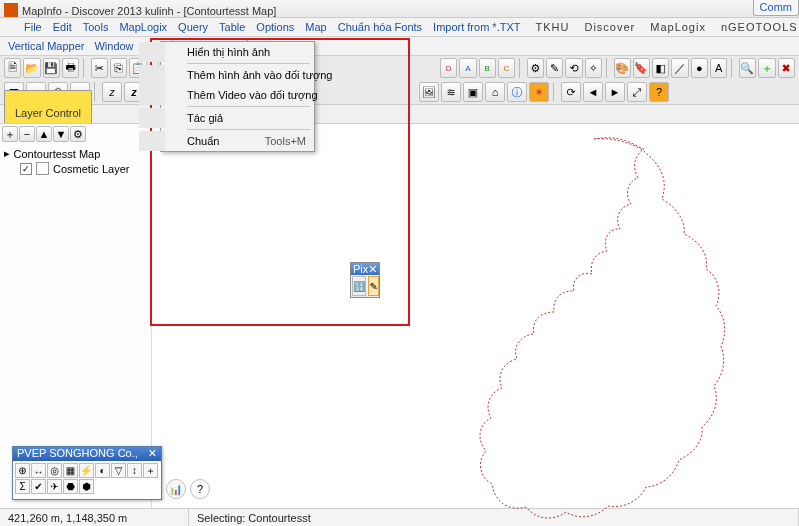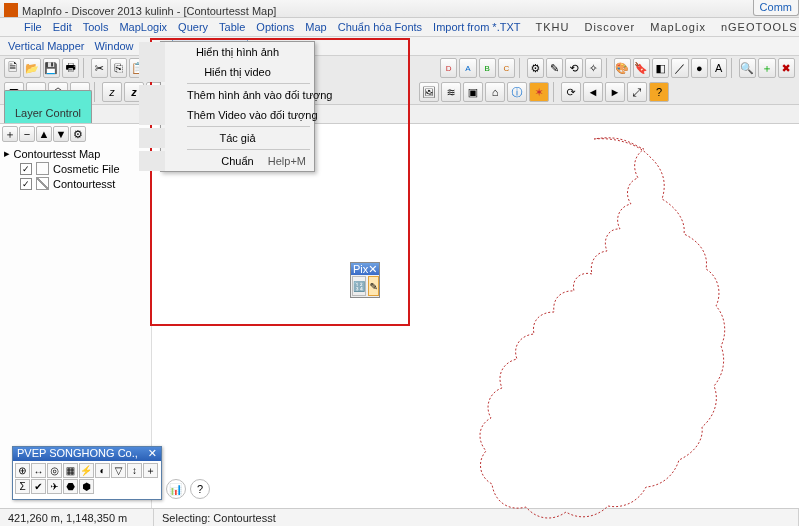--- a/index.html
+++ b/index.html
@@ -12,37 +12,37 @@
 .menubar span{color:#1b4fa8;padding:1px 4px;cursor:default;white-space:nowrap;}
 .menubar .extra{color:#3b3b3b;letter-spacing:1px;margin-left:4px;}
 .menubar2{display:flex;gap:2px;padding:2px 4px;background:#f3f3f3;border-bottom:1px solid #d0d0d0;}
 .menubar2 span{color:#1b4fa8;padding:1px 4px;cursor:default;}
 .menubar2 .active{border:1px solid #7da2ce;background:#e3ecf7;padding:0 4px;}
 .toolbars{background:#eaeaea;border-bottom:1px solid #ccc;}
 .tb-row{display:flex;align-items:center;gap:2px;padding:2px 4px;}
 .tb-btn{width:20px;height:20px;border:1px solid #bbb;background:linear-gradient(#fdfdfd,#e6e6e6);border-radius:2px;display:inline-flex;align-items:center;justify-content:center;font-size:11px;}
 .tb-sep{width:4px;height:20px;border-left:1px solid #bbb;margin:0 2px;}
 .tabstrip{height:19px;background:#f0f0f0;border-bottom:1px solid #ccc;display:flex;align-items:end;padding-left:4px;}
-.tab{border:1px solid #999;border-bottom:none;background:#5eead4;height:17px;padding:16px 10px;border-radius:2px 2px 0 0;color:#333;}
+.tab{border:1px solid #999;border-bottom:none;background:#fde047;height:17px;padding:16px 10px;border-radius:2px 2px 0 0;color:#333;}
 .content{flex:1;display:flex;position:relative;background:#fff;}
 .sidebar{width:152px;border-right:1px solid #ddd;background:#fdfdfd;padding:2px 2px;}
 .sb-tools{display:flex;gap:1px;margin-bottom:4px;}
 .sb-tools .tb-btn{width:16px;height:16px;}
 .sb-tree .node{display:flex;align-items:center;gap:4px;padding:1px 2px;}
 .sb-tree .node b{font-weight:normal;}
 .chk{width:12px;height:12px;border:1px solid #888;display:inline-block;background:#fff;}
 .chk.on::after{content:"✓";font-size:9px;position:relative;top:-2px;left:1px;}
 .lay-ico{width:13px;height:13px;display:inline-block;border:1px solid #999;}
 .sidebar-tools{position:absolute;left:154px;top:95px;display:flex;flex-direction:column;gap:36px;}
 .sidebar-tools .row{display:flex;gap:4px;}
 .sidebar-tools .row span{width:16px;height:16px;background:#fff;font-size:13px;display:inline-flex;align-items:center;justify-content:center;}
 .mapview{flex:1;position:relative;background:#fff;}
 .redbox{position:absolute;left:150px;top:38px;width:260px;height:288px;border:2px solid #d31919;pointer-events:none;z-index:3;}
 .dropdown{position:absolute;left:160px;top:41px;width:155px;background:#f2f2f2;border:1px solid #9a9a9a;box-shadow:2px 2px 4px rgba(0,0,0,.25);z-index:5;}
-.dropdown .item{padding:4px 26px 4px 22px;border-left:26px solid #e8e8e8;margin-left:-22px;cursor:default;white-space:nowrap;position:relative;text-align:center;}
+.dropdown .item{padding:4px 26px 4px 22px;border-left:26px solid #e8e8e8;margin-left:-22px;cursor:default;white-space:nowrap;position:relative;}
 .dropdown .sep{height:1px;background:#c8c8c8;margin:1px 4px 1px 26px;}
 .dropdown .short{position:absolute;right:8px;color:#555;}
 .mini-tool{position:absolute;left:350px;top:262px;width:30px;height:36px;border:1px solid #8a8a8a;background:linear-gradient(#f7f7f7,#ececec);}
 .mini-tool .hd{height:12px;background:linear-gradient(#6ea0e0,#3a6cc8);color:#fff;display:flex;align-items:center;justify-content:space-between;font-size:9px;padding:0 2px;}
 .mini-tool .bd{display:flex;}
 .mini-tool .bd span{width:15px;height:20px;border:1px solid #bbb;margin:1px;display:flex;align-items:center;justify-content:center;font-size:10px;}
 .mini-tool .bd span.active{border:1px solid #e2a23a;background:#ffe7b2;}
 .floating{position:absolute;left:12px;bottom:26px;width:150px;height:54px;background:#fff;border:1px solid #5a7fa8;box-shadow:1px 1px 3px rgba(0,0,0,.3);}
 .floating .hd{height:14px;background:linear-gradient(#4f89d8,#2a5fb5);color:#fff;padding:0 4px;display:flex;justify-content:space-between;font-size:10px;}
 .floating .bd{padding:2px;display:flex;flex-wrap:wrap;gap:1px;}
@@ -173,26 +173,21 @@
         <span class="tb-btn">−</span>
         <span class="tb-btn">▲</span>
         <span class="tb-btn">▼</span>
         <span class="tb-btn">⚙</span>
       </div>
       <div class="sb-tree">
         <div class="node">▸ <b>Contourtesst Map</b></div>
         <div class="node" style="padding-left:18px;">
           <span class="chk on"></span>
           <span class="lay-ico"></span>
-          <span>Cosmetic File</span>
-        </div>
-        <div class="node" style="padding-left:18px;">
-          <span class="chk on"></span>
-          <span class="lay-ico" style="background:linear-gradient(45deg,#fff 45%,#999 45%,#999 55%,#fff 55%);"></span>
-          <b>Contourtesst</b>
+          <span>Cosmetic Layer</span>
         </div>
       </div>
     </div>
 
     <div class="sidebar-tools">
       <div class="row">
         <span>✦</span>
         <span>✎</span>
       </div>
       <div class="row">
@@ -203,30 +198,29 @@
 
     <div class="mapview">
       <svg class="contour" width="290" height="430">
         <path d="M120 5 C140 3 165 10 175 22 C190 35 193 50 188 65 C200 72 212 85 210 100 C225 107 235 120 232 135 C245 143 248 160 242 172 C252 183 253 200 247 212 C252 225 250 240 240 252 C246 267 240 283 228 293 C230 308 218 320 205 326 C200 342 187 352 172 353 C165 367 150 375 134 372 C122 384 105 386 92 378 C78 388 62 385 52 373 C33 378 20 366 18 350 C5 343 3 327 12 317 C2 305 5 290 17 284 C10 272 16 258 28 254 C22 240 30 228 43 225 C38 212 47 201 60 200 C57 186 67 178 80 178 C78 164 88 156 100 157 C97 145 107 137 118 140 C115 128 122 118 133 117 C128 105 135 94 146 95 C140 84 146 72 157 70 C150 60 154 47 164 44 C158 33 160 22 170 15 C160 12 150 0 120 5 Z" fill="none" stroke="#b33" stroke-width="1" stroke-dasharray="2 2"></path>
       </svg>
     </div>
   </div>
 
   <div class="dropdown">
     <div class="item">Hiển thị hình ảnh</div>
-    <div class="item">Hiển thị video</div>
     <div class="sep"></div>
     <div class="item">Thêm hình ảnh vào đối tượng</div>
     <div class="item">Thêm Video vào đối tượng</div>
     <div class="sep"></div>
     <div class="item">Tác giả</div>
     <div class="sep"></div>
     <div class="item">
       <span>Chuẩn</span>
-      <span class="short">Help+M</span>
+      <span class="short">Tools+M</span>
     </div>
   </div>
 
   <div class="redbox"></div>
 
   <div class="mini-tool">
     <div class="hd">
       <span>Pix</span>
       <span>✕</span>
     </div>
@@ -258,16 +252,16 @@
       <span>⬢</span>
     </div>
   </div>
 
   <div class="tail-btns">
     <span>📊</span>
     <span>?</span>
   </div>
 
   <div class="statusbar">
-    <div style="width:154px;">421,260 m, 1,148,350 m</div>
+    <div style="width:189px;">421,260 m, 1,148,350 m</div>
     <div style="flex:1">Selecting: Contourtesst</div>
   </div>
 </div>
 
 </body></html>

